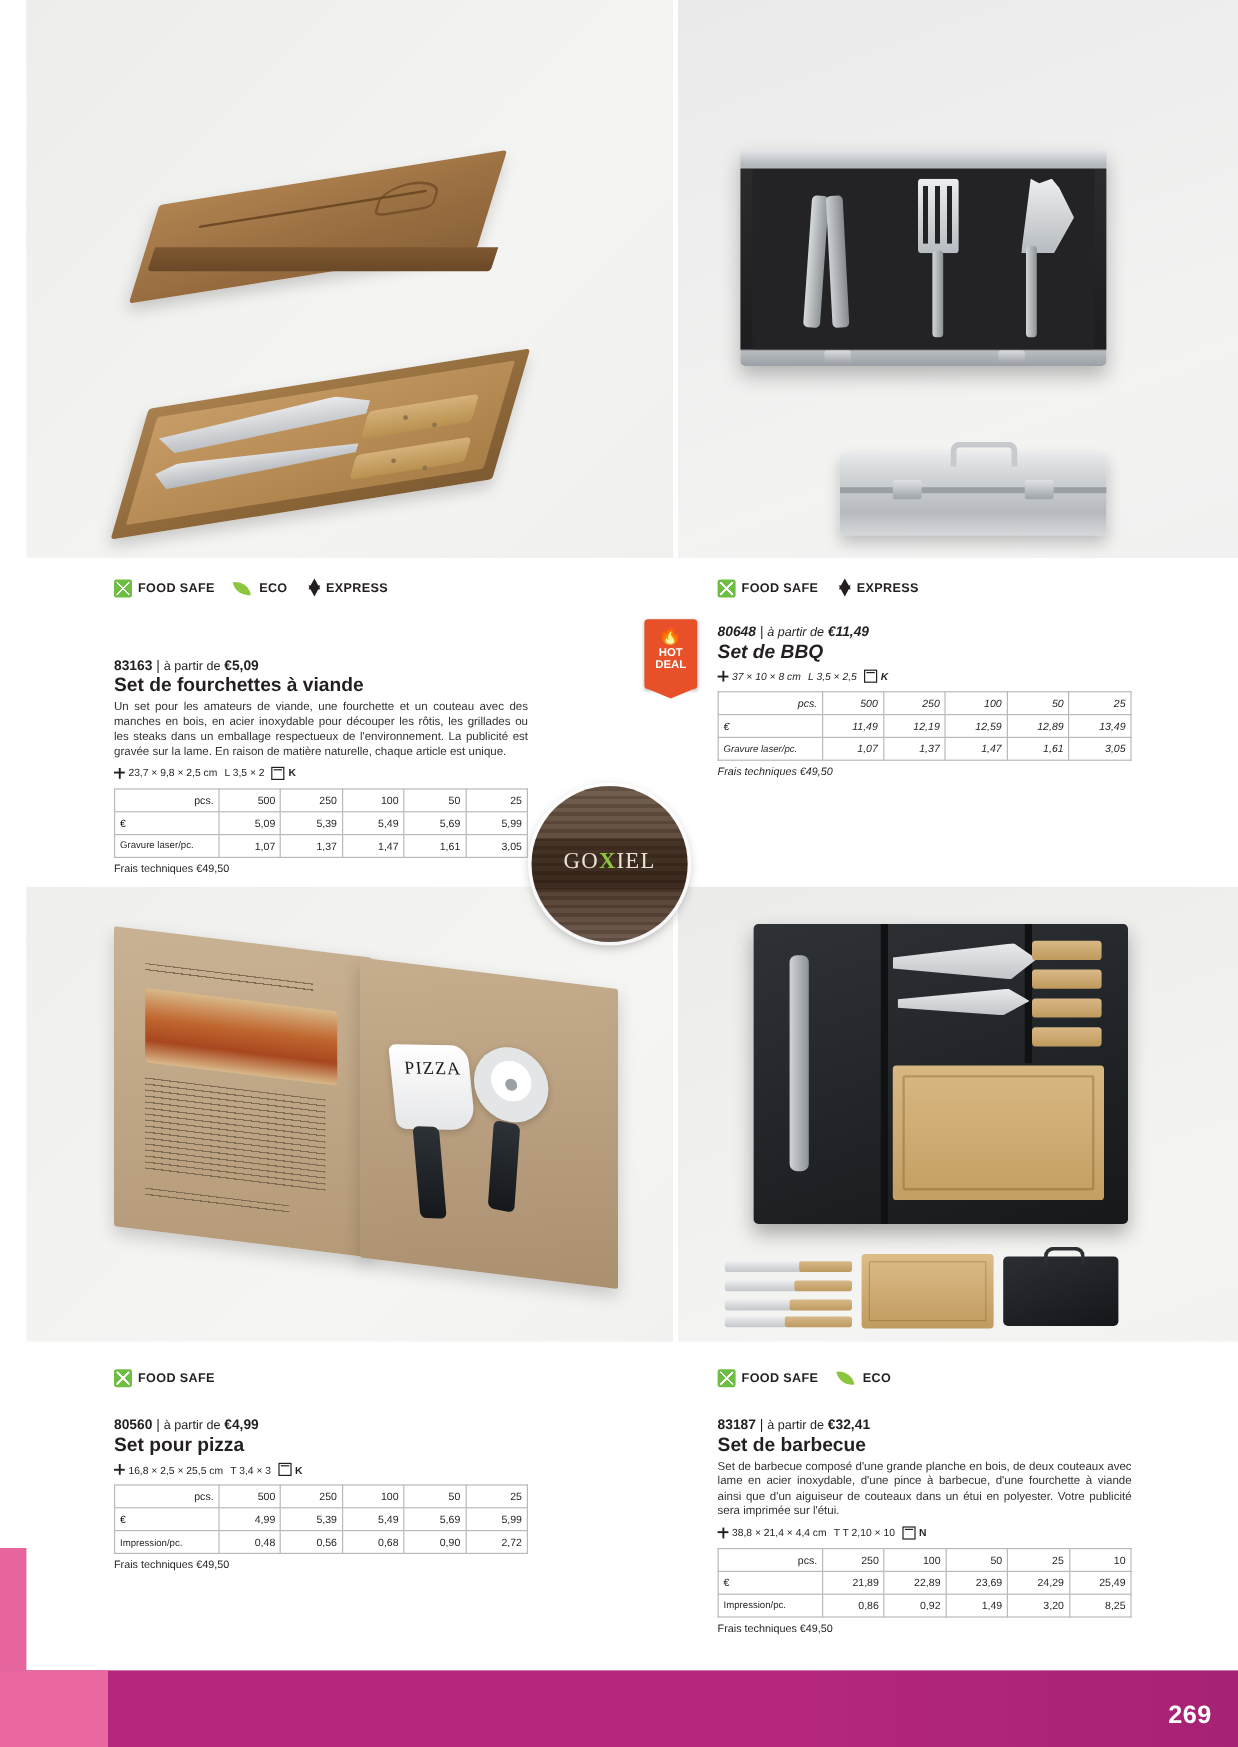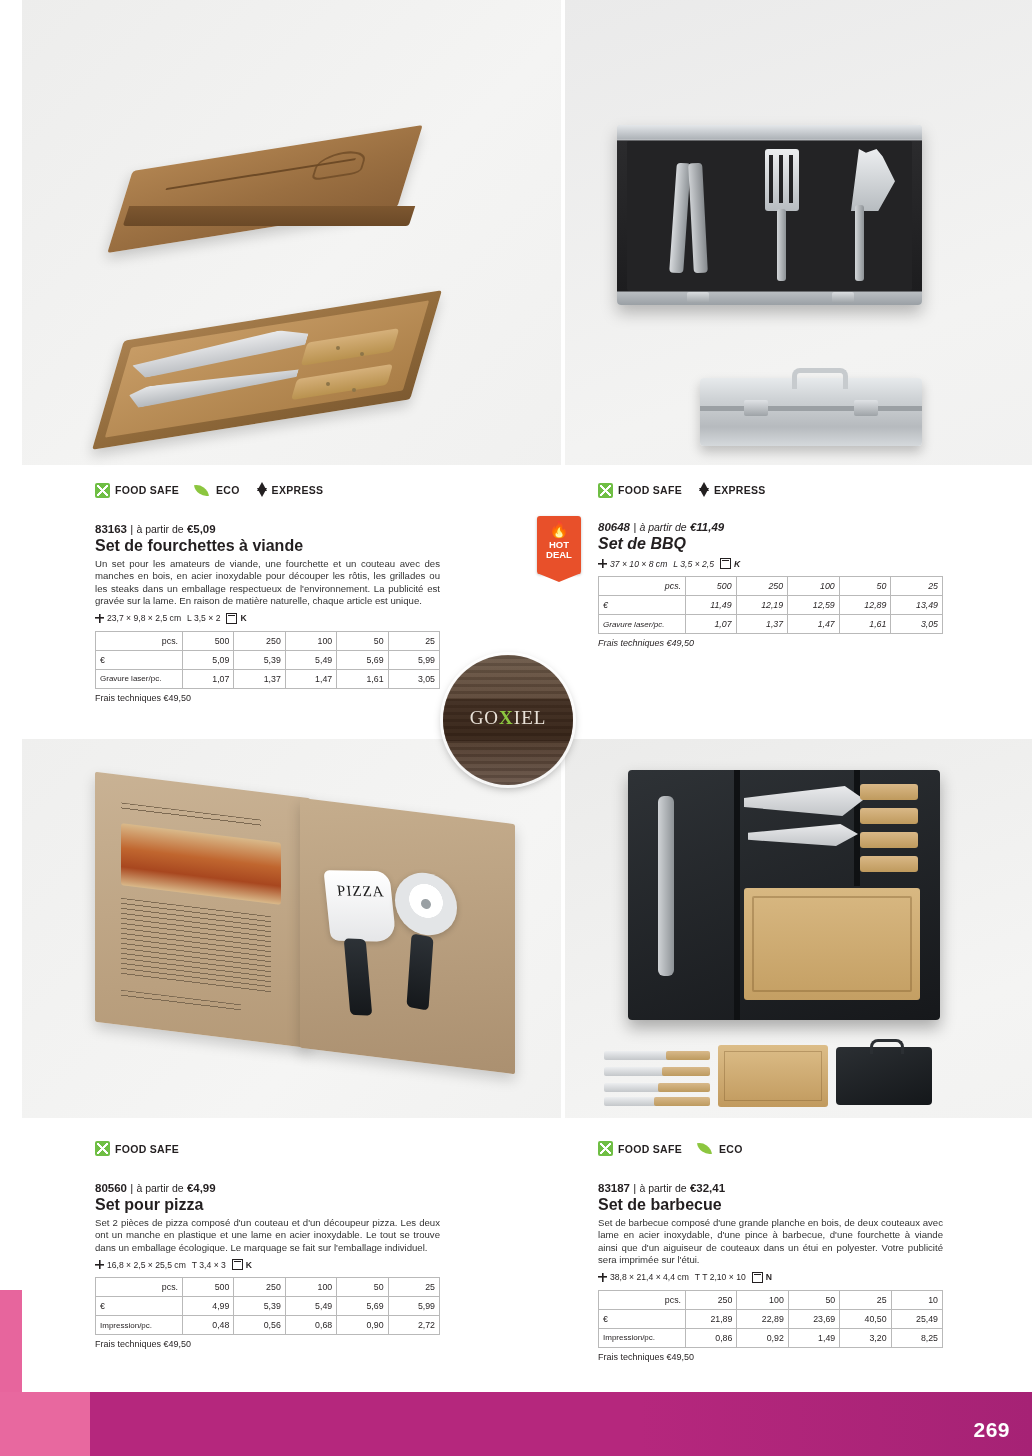--- a/index.html
+++ b/index.html
@@ -368,21 +368,21 @@
     <span class="badge">
       <span class="ico ico-foodsafe"></span>
       <span>FOOD SAFE</span>
     </span>
     <span class="badge">
       <span class="ico ico-eco"></span>
       <span>ECO</span>
     </span>
   </div>
 
-  <div class="prod" style="left:95px;top:523px;">
+  <div class="prod" style="left:95px;top:549px;">
     <div class="prod-code">
       <span>83163</span>
       <span class="sep">|</span>
       <span class="from">à partir de</span>
       <span class="price">€5,09</span>
     </div>
     <div class="prod-title">Set de fourchettes à viande</div>
     <div class="prod-desc">Un set pour les amateurs de viande, une fourchette et un couteau avec des manches en bois, en acier inoxydable pour découper les rôtis, les grillades ou les steaks dans un emballage respectueux de l'environnement. La publicité est gravée sur la lame. En raison de matière naturelle, chaque article est unique.</div>
     <div class="dims">
       <span class="gl">
@@ -481,21 +481,20 @@
   </div>
 
   <div class="prod" style="left:95px;top:1182px;">
     <div class="prod-code">
       <span>80560</span>
       <span class="sep">|</span>
       <span class="from">à partir de</span>
       <span class="price">€4,99</span>
     </div>
     <div class="prod-title">Set pour pizza</div>
-    <div class="prod-desc">Set 2 pièces de pizza composé d'un couteau et d'un découpeur pizza. Les deux ont un manche en plastique et une lame en acier inoxydable. Le tout se trouve dans un emballage écologique. Le marquage se fait sur l'emballage individuel.</div>
     <div class="dims">
       <span class="gl">
           <span class="sq sq-arrows"></span>
           <span>16,8 × 2,5 × 25,5 cm</span>
         </span>
       <span class="gl">
           <span>T 3,4 × 3</span>
         </span>
       <span class="gl">
           <span class="sq sq-box"></span>
@@ -563,21 +562,21 @@
         <td>100</td>
         <td>50</td>
         <td>25</td>
         <td>10</td>
       </tr>
       <tr>
         <td class="lbl">€</td>
         <td>21,89</td>
         <td>22,89</td>
         <td>23,69</td>
-        <td>40,50</td>
+        <td>24,29</td>
         <td>25,49</td>
       </tr>
       <tr>
         <td class="lbl small">Impression/pc.</td>
         <td>0,86</td>
         <td>0,92</td>
         <td>1,49</td>
         <td>3,20</td>
         <td>8,25</td>
       </tr>

